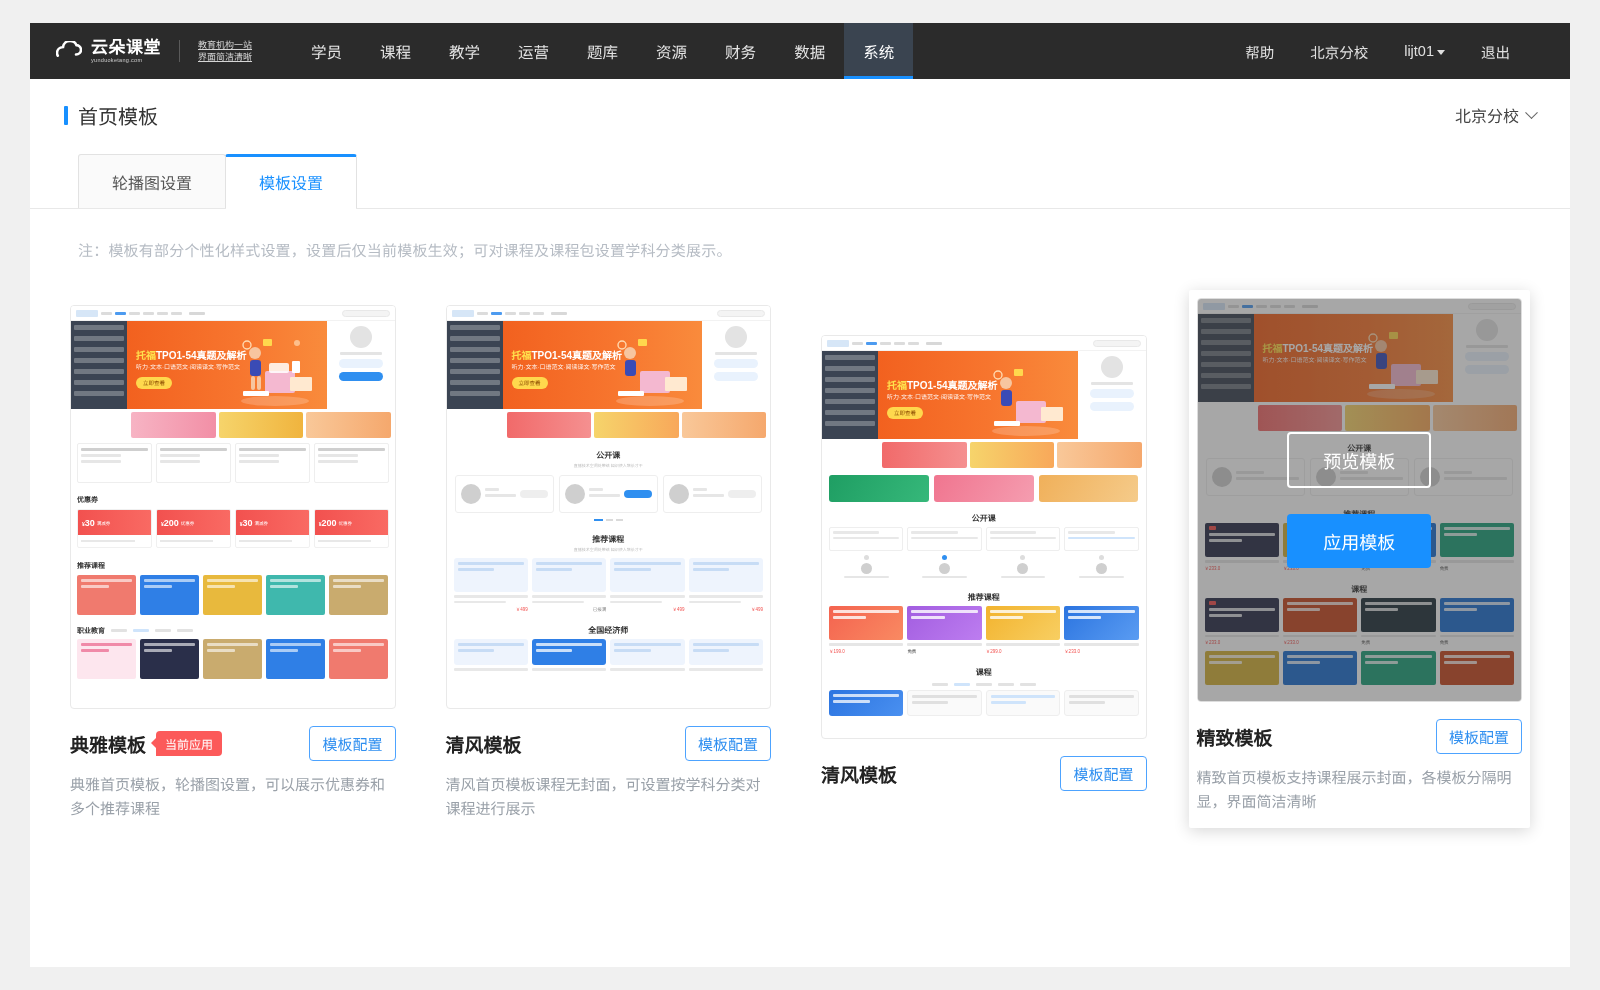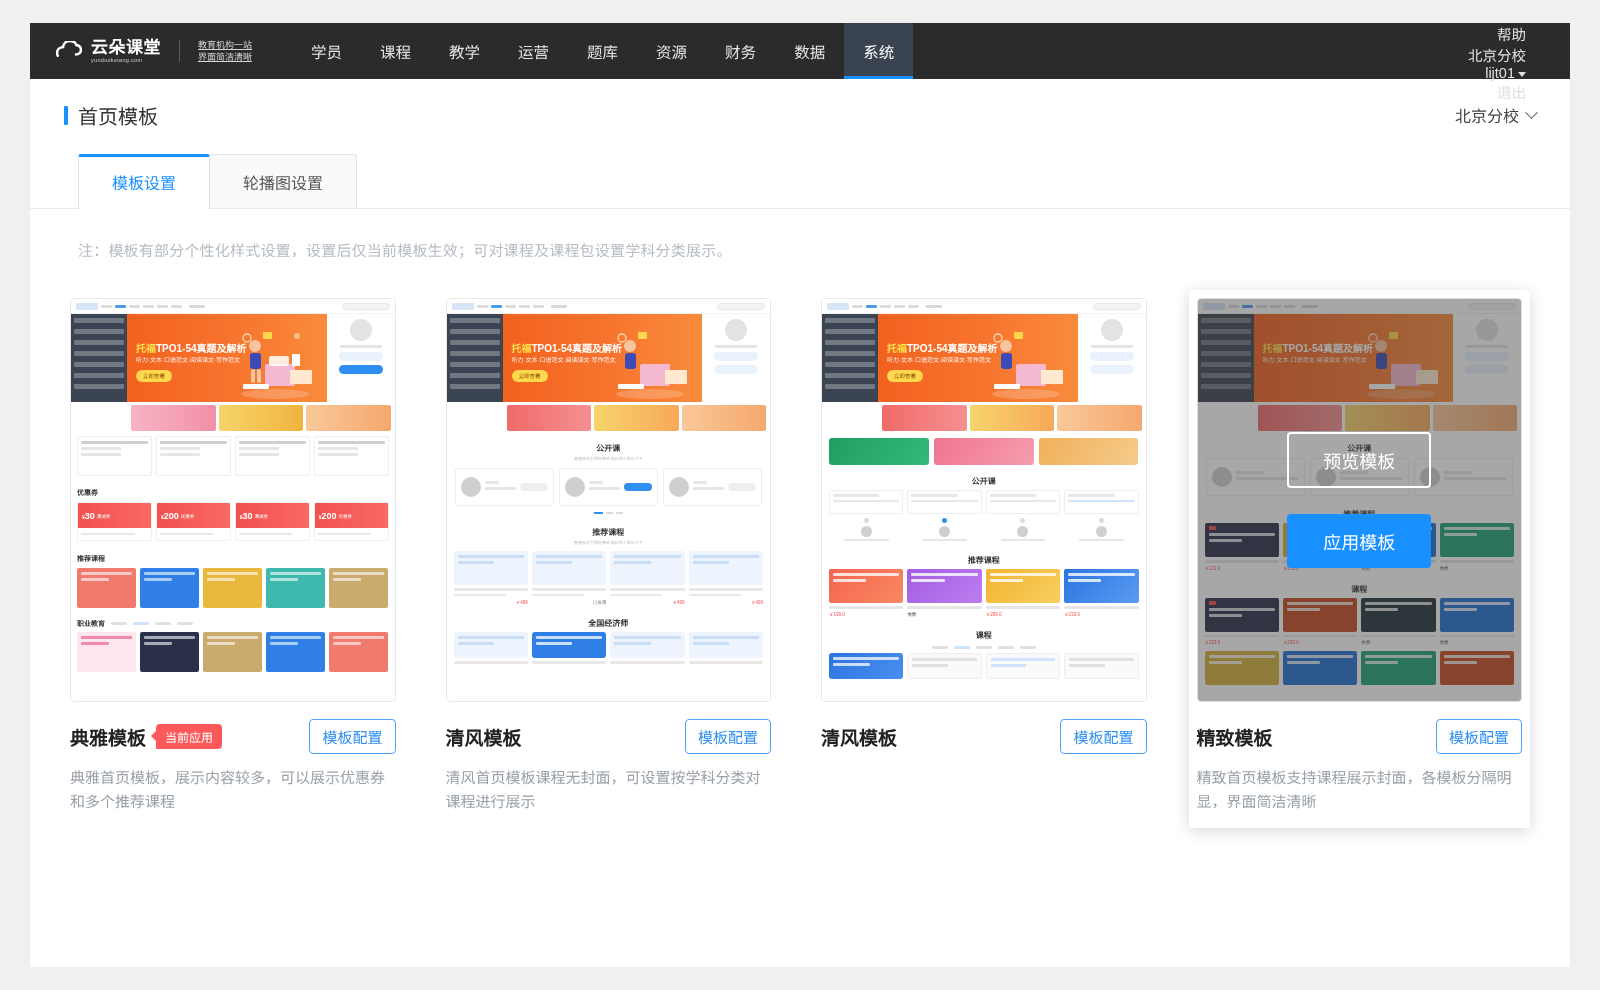--- a/index.html
+++ b/index.html
@@ -59,22 +59,22 @@
     color: #e3e3e3; font-size: 15.5px;
     cursor: pointer; position: relative;
     white-space: nowrap;
   }
   .nav-item.active { background: #3a4450; color: #ffffff; }
   .nav-item.active::after {
     content: ""; position: absolute; left: 0; right: 0; bottom: 0;
     height: 3px; background: #1890ff;
   }
   .nav-right {
-    margin-left: auto; display: flex; align-items: flex-end;
-    padding-right: 26px; gap: 0; flex-direction: column;
+    margin-left: auto; display: flex; align-items: center;
+    padding-right: 42px; gap: 0;
   }
   .nav-right .nav-r-item {
     color: #e0e0e0; font-size: 14.5px; padding: 0 18px;
     cursor: pointer; display: flex; align-items: center; gap: 3px;
     white-space: nowrap;
   }
   .caret-dn {
     display: inline-block; width: 0; height: 0;
     border-left: 4px solid transparent; border-right: 4px solid transparent;
     border-top: 5px solid #e0e0e0; margin-top: 2px;
@@ -136,20 +136,21 @@
   .note {
     padding: 30px 48px 0;
     font-size: 15px; color: #b6bcc4;
     letter-spacing: .2px;
   }
 
   
   .grid {
     display: flex; gap: 15px;
     padding: 38px 40px 0 40px;
+    align-items: center;
   }
   .card {
     width: 340px; margin-right: 35px;
     position: relative;
   }
   .card:last-child { margin-right: 0; }
   .card-hot {
     background: #ffffff;
     box-shadow: 0 3px 16px rgba(0,0,0,.16);
     border-radius: 2px;
@@ -416,22 +417,22 @@
         <span class="title-bar"></span>
         <span>首页模板</span>
       </div>
       <div class="branch-sel">
         <span>北京分校</span>
         <span class="chev"></span>
       </div>
     </div>
 
     <div class="tabs-row">
+      <div class="tab">轮播图设置</div>
       <div class="tab active">模板设置</div>
-      <div class="tab">轮播图设置</div>
     </div>
 
     <div class="note">注：模板有部分个性化样式设置，设置后仅当前模板生效；可对课程及课程包设置学科分类展示。</div>
 
     <div class="grid">
 
       <div class="card">
         <div class="thumb">
           <div class="m-nav">
             <div class="m-logo"></div>
@@ -601,21 +602,21 @@
                 <i class="s"></i>
               </div>
           </div>
         </div>
         <div class="card-foot">
           <div class="foot-row">
             <span class="tpl-name">典雅模板</span>
             <span class="badge-cur">当前应用</span>
             <button class="btn-config">模板配置</button>
           </div>
-          <div class="tpl-desc">典雅首页模板，展示内容较多，可以展示优惠券和多个推荐课程</div>
+          <div class="tpl-desc">典雅首页模板，轮播图设置，可以展示优惠券和多个推荐课程</div>
         </div>
       </div>
 
       <div class="card">
         <div class="thumb">
           <div class="m-nav">
             <div class="m-logo"></div>
             <div class="m-navlink"></div>
             <div class="m-navlink on"></div>
             <div class="m-navlink"></div>

